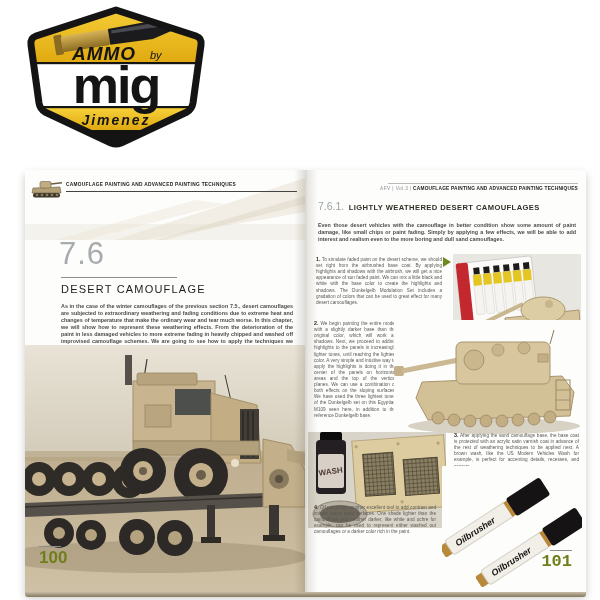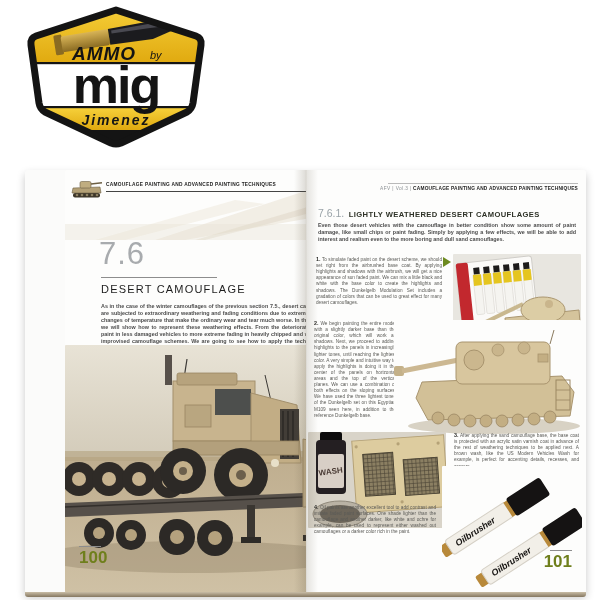--- a/index.html
+++ b/index.html
@@ -9,21 +9,21 @@
 
   
   #logo{left:20px;top:4px;width:192px;height:148px;}
 
   
   #book{left:25px;top:170px;width:561px;height:424px;
         box-shadow:0 4px 9px rgba(0,0,0,.22);border-radius:3px;background:#fbfbfa;}
   #book-bottom-edge{left:25px;top:592px;width:561px;height:5px;
         background:linear-gradient(#c9bda6,#857760);border-radius:0 0 3px 3px;}
   .page{position:absolute;top:0;height:424px;background:#fdfdfc;overflow:hidden;}
-  #page-left{left:0;width:280px;border-radius:3px 0 0 3px;margin-left:40px;}
+  #page-left{left:0;width:280px;border-radius:3px 0 0 3px;}
   #page-right{left:281px;width:280px;border-radius:0 3px 3px 0;}
   #spine{left:269px;top:0;width:24px;height:424px;
          background:linear-gradient(to right,rgba(0,0,0,0) 0%,rgba(90,80,60,.18) 46%,rgba(120,110,90,.28) 50%,rgba(90,80,60,.14) 55%,rgba(0,0,0,0) 100%);}
 
   
   .pg-header-text{font-size:4.8px;font-weight:bold;color:#222;letter-spacing:.3px;}
   #lp-header-rule{height:1px;background:#444;}
   #lp-fade{left:0;top:0;width:280px;height:70px;opacity:.5;}
   #chapter-number{font-size:31px;font-weight:300;color:#a8abae;letter-spacing:1px;}
   #chapter-rule{height:1px;background:#8d8d8d;}
@@ -203,21 +203,21 @@
   </div>
 
   <div id="page-right" class="page">
 
     <div id="rp-header-rule" class="abs" style="right:8px;top:13px;width:190px;"></div>
     <div id="rp-header" class="abs" style="right:8px;top:16px;width:250px;">
       <span class="vol">AFV  |  Vol.3  |</span>
       <span class="bold">CAMOUFLAGE PAINTING AND ADVANCED PAINTING TECHNIQUES</span>
     </div>
 
-    <div class="abs" style="left:12px;top:33px;width:260px;">
+    <div class="abs" style="left:12px;top:26px;width:260px;">
       <span id="section-number">7.6.1.</span>
       <span id="section-title">LIGHTLY WEATHERED DESERT CAMOUFLAGES</span>
     </div>
 
     <div id="rp-intro" class="abs" style="left:12px;top:52px;width:258px;">Even those desert vehicles with the camouflage in better condition show some amount of paint damage, like small chips or paint fading. Simply by applying a few effects, we will be able to add interest and realism even to the more boring and dull sand camouflages.</div>
 
     <div class="abs step-text" style="left:10px;top:86px;width:126px;">
       <span class="step-num">1.</span>
       <span>To simulate faded paint on the desert scheme, we should set right from the airbrushed base coat. By applying highlights and shadows with the airbrush, we will get a nice appearance of sun faded paint. We can mix a little black and white with the base color to create the highlights and shadows. The Dunkelgelb Modulation Set includes a gradation of colors that can be used to great effect for many desert camouflages.</span>
     </div>
@@ -342,21 +342,21 @@
       </g>
       <g transform="translate(38,104) rotate(-33)">
         <rect x="-8" y="3" width="10" height="13" rx="2" fill="#b8893a"></rect>
         <rect x="0" y="1" width="72" height="17" rx="3" fill="#f2efe8" stroke="#d5d0c6" stroke-width="1"></rect>
         <text x="8" y="13" font-size="9" font-weight="bold" font-style="italic" fill="#161412">Oilbrusher</text>
         <rect x="70" y="1" width="6" height="17" fill="#b8893a"></rect>
         <rect x="74" y="-1" width="40" height="21" rx="3" fill="#151313"></rect>
       </g>
     </svg>
 
-    <div class="abs" style="right:14px;top:380px;text-align:center;">
+    <div class="abs" style="right:14px;top:380px;text-align:center;font-family:Liberation Mono, monospace;">
       <div class="pagenum-rule" style="margin-left:auto;"></div>
       <div class="pagenum">101</div>
     </div>
   </div>
 
   <div id="spine" class="abs"></div>
 </div>
 <div id="book-bottom-edge" class="abs"></div>
 
 </body></html>

